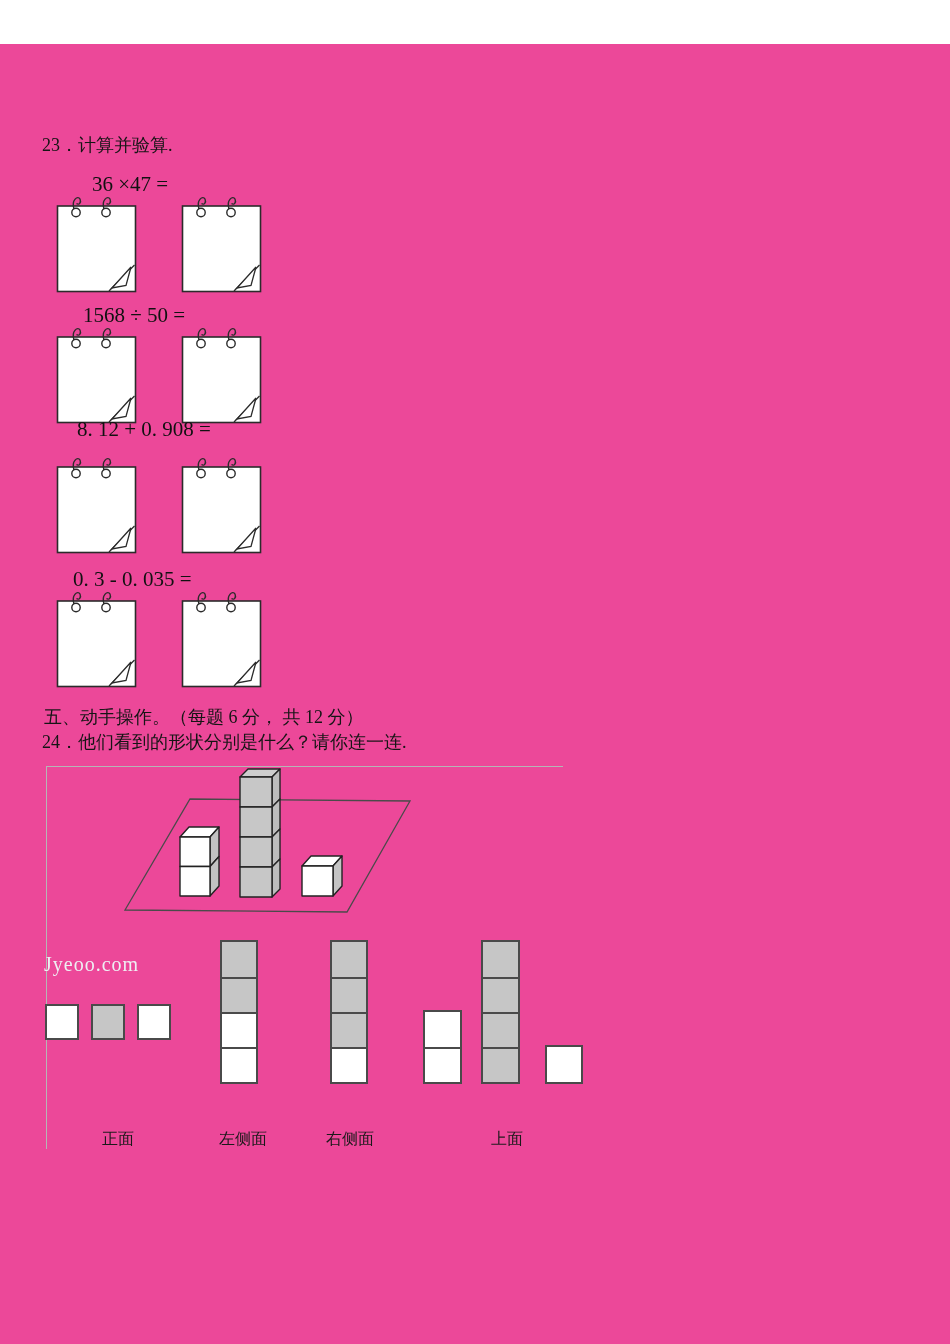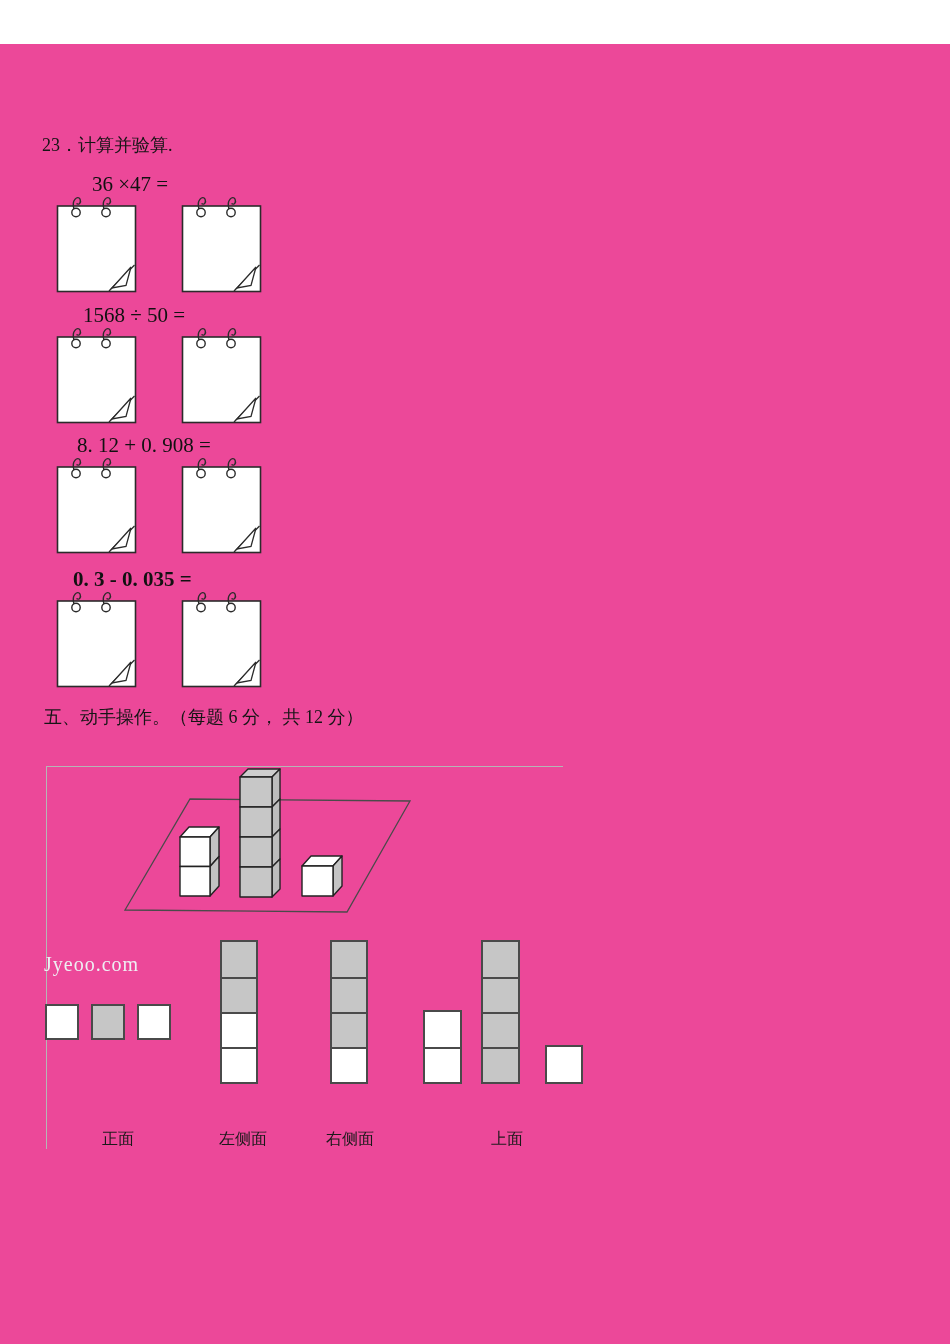--- a/index.html
+++ b/index.html
@@ -69,21 +69,21 @@
       <rect x="1.5" y="10" width="78" height="85.5" fill="#ffffff" stroke="#2b2b2b" stroke-width="1.6"></rect>
 
     <circle cx="20" cy="16.5" r="4.2" fill="none" stroke="#2b2b2b" stroke-width="1.4"></circle>
     <path d="M 18 13 C 15 4, 22 -1, 24 3 C 25.5 6.5, 23 9.5, 20.5 7.5" fill="none" stroke="#2b2b2b" stroke-width="1.4"></path>
     <circle cx="50" cy="16.5" r="4.2" fill="none" stroke="#2b2b2b" stroke-width="1.4"></circle>
     <path d="M 48 13 C 45 4, 52 -1, 54 3 C 55.5 6.5, 53 9.5, 50.5 7.5" fill="none" stroke="#2b2b2b" stroke-width="1.4"></path>
       <path d="M53,95 L78.5,69" stroke="#2b2b2b" stroke-width="1.3" fill="none"></path>
       <polygon points="56,92 75,71 70,89.5" fill="#ffffff" stroke="#2b2b2b" stroke-width="1.3"></polygon>
     </svg>
       </div>
-      <div class="abs expr" style="left: 77px; top: 392px;">8. 12 + 0. 908 =</div>
+      <div class="abs expr" style="left: 77px; top: 376px;">8. 12 + 0. 908 =</div>
       <div class="abs" style="left: 56px; top: 413px;">
     <svg width="81" height="97" viewBox="0 0 81 97">
       <rect x="1.5" y="10" width="78" height="85.5" fill="#ffffff" stroke="#2b2b2b" stroke-width="1.6"></rect>
 
     <circle cx="20" cy="16.5" r="4.2" fill="none" stroke="#2b2b2b" stroke-width="1.4"></circle>
     <path d="M 18 13 C 15 4, 22 -1, 24 3 C 25.5 6.5, 23 9.5, 20.5 7.5" fill="none" stroke="#2b2b2b" stroke-width="1.4"></path>
     <circle cx="50" cy="16.5" r="4.2" fill="none" stroke="#2b2b2b" stroke-width="1.4"></circle>
     <path d="M 48 13 C 45 4, 52 -1, 54 3 C 55.5 6.5, 53 9.5, 50.5 7.5" fill="none" stroke="#2b2b2b" stroke-width="1.4"></path>
       <path d="M53,95 L78.5,69" stroke="#2b2b2b" stroke-width="1.3" fill="none"></path>
       <polygon points="56,92 75,71 70,89.5" fill="#ffffff" stroke="#2b2b2b" stroke-width="1.3"></polygon>
@@ -94,21 +94,21 @@
       <rect x="1.5" y="10" width="78" height="85.5" fill="#ffffff" stroke="#2b2b2b" stroke-width="1.6"></rect>
 
     <circle cx="20" cy="16.5" r="4.2" fill="none" stroke="#2b2b2b" stroke-width="1.4"></circle>
     <path d="M 18 13 C 15 4, 22 -1, 24 3 C 25.5 6.5, 23 9.5, 20.5 7.5" fill="none" stroke="#2b2b2b" stroke-width="1.4"></path>
     <circle cx="50" cy="16.5" r="4.2" fill="none" stroke="#2b2b2b" stroke-width="1.4"></circle>
     <path d="M 48 13 C 45 4, 52 -1, 54 3 C 55.5 6.5, 53 9.5, 50.5 7.5" fill="none" stroke="#2b2b2b" stroke-width="1.4"></path>
       <path d="M53,95 L78.5,69" stroke="#2b2b2b" stroke-width="1.3" fill="none"></path>
       <polygon points="56,92 75,71 70,89.5" fill="#ffffff" stroke="#2b2b2b" stroke-width="1.3"></polygon>
     </svg>
       </div>
-      <div class="abs expr" style="left: 73px; top: 526px; font-weight: bold;">0. 3 - 0. 035 =</div>
+      <div class="abs expr" style="left: 73px; top: 526px;">0. 3 - 0. 035 =</div>
       <div class="abs" style="left: 56px; top: 547px;">
     <svg width="81" height="97" viewBox="0 0 81 97">
       <rect x="1.5" y="10" width="78" height="85.5" fill="#ffffff" stroke="#2b2b2b" stroke-width="1.6"></rect>
 
     <circle cx="20" cy="16.5" r="4.2" fill="none" stroke="#2b2b2b" stroke-width="1.4"></circle>
     <path d="M 18 13 C 15 4, 22 -1, 24 3 C 25.5 6.5, 23 9.5, 20.5 7.5" fill="none" stroke="#2b2b2b" stroke-width="1.4"></path>
     <circle cx="50" cy="16.5" r="4.2" fill="none" stroke="#2b2b2b" stroke-width="1.4"></circle>
     <path d="M 48 13 C 45 4, 52 -1, 54 3 C 55.5 6.5, 53 9.5, 50.5 7.5" fill="none" stroke="#2b2b2b" stroke-width="1.4"></path>
       <path d="M53,95 L78.5,69" stroke="#2b2b2b" stroke-width="1.3" fill="none"></path>
       <polygon points="56,92 75,71 70,89.5" fill="#ffffff" stroke="#2b2b2b" stroke-width="1.3"></polygon>
@@ -123,20 +123,21 @@
     <circle cx="50" cy="16.5" r="4.2" fill="none" stroke="#2b2b2b" stroke-width="1.4"></circle>
     <path d="M 48 13 C 45 4, 52 -1, 54 3 C 55.5 6.5, 53 9.5, 50.5 7.5" fill="none" stroke="#2b2b2b" stroke-width="1.4"></path>
       <path d="M53,95 L78.5,69" stroke="#2b2b2b" stroke-width="1.3" fill="none"></path>
       <polygon points="56,92 75,71 70,89.5" fill="#ffffff" stroke="#2b2b2b" stroke-width="1.3"></polygon>
     </svg>
       </div>
     </div>
 
   <div class="abs title" style="left:44px;top:662px;">五、动手操作。（每题 6 分， 共 12 分）</div>
 
+  <div class="abs title" style="left:42px;top:687px;">24．他们看到的形状分别是什么？请你连一连.</div>
 
   <div class="abs boxline" style="left:46px;top:722px;width:517px;height:1px;"></div>
   <div class="abs boxline" style="left:46px;top:722px;width:1px;height:383px;"></div>
 
   <div class="abs watermark" style="left:44px;top:909px;">Jyeoo.com</div>
 
   <svg class="abs" style="left:80px;top:713px;" width="355" height="162" viewBox="0 0 355 162">
     <polygon points="110,42 330,44 267,155 45,153" fill="none" stroke="#4a4a4a" stroke-width="1.3"></polygon>
     <g stroke="#222" stroke-width="1.4" stroke-linejoin="round">
       <polygon points="100,80 109,70 139,70 130,80" fill="#ffffff"></polygon>

